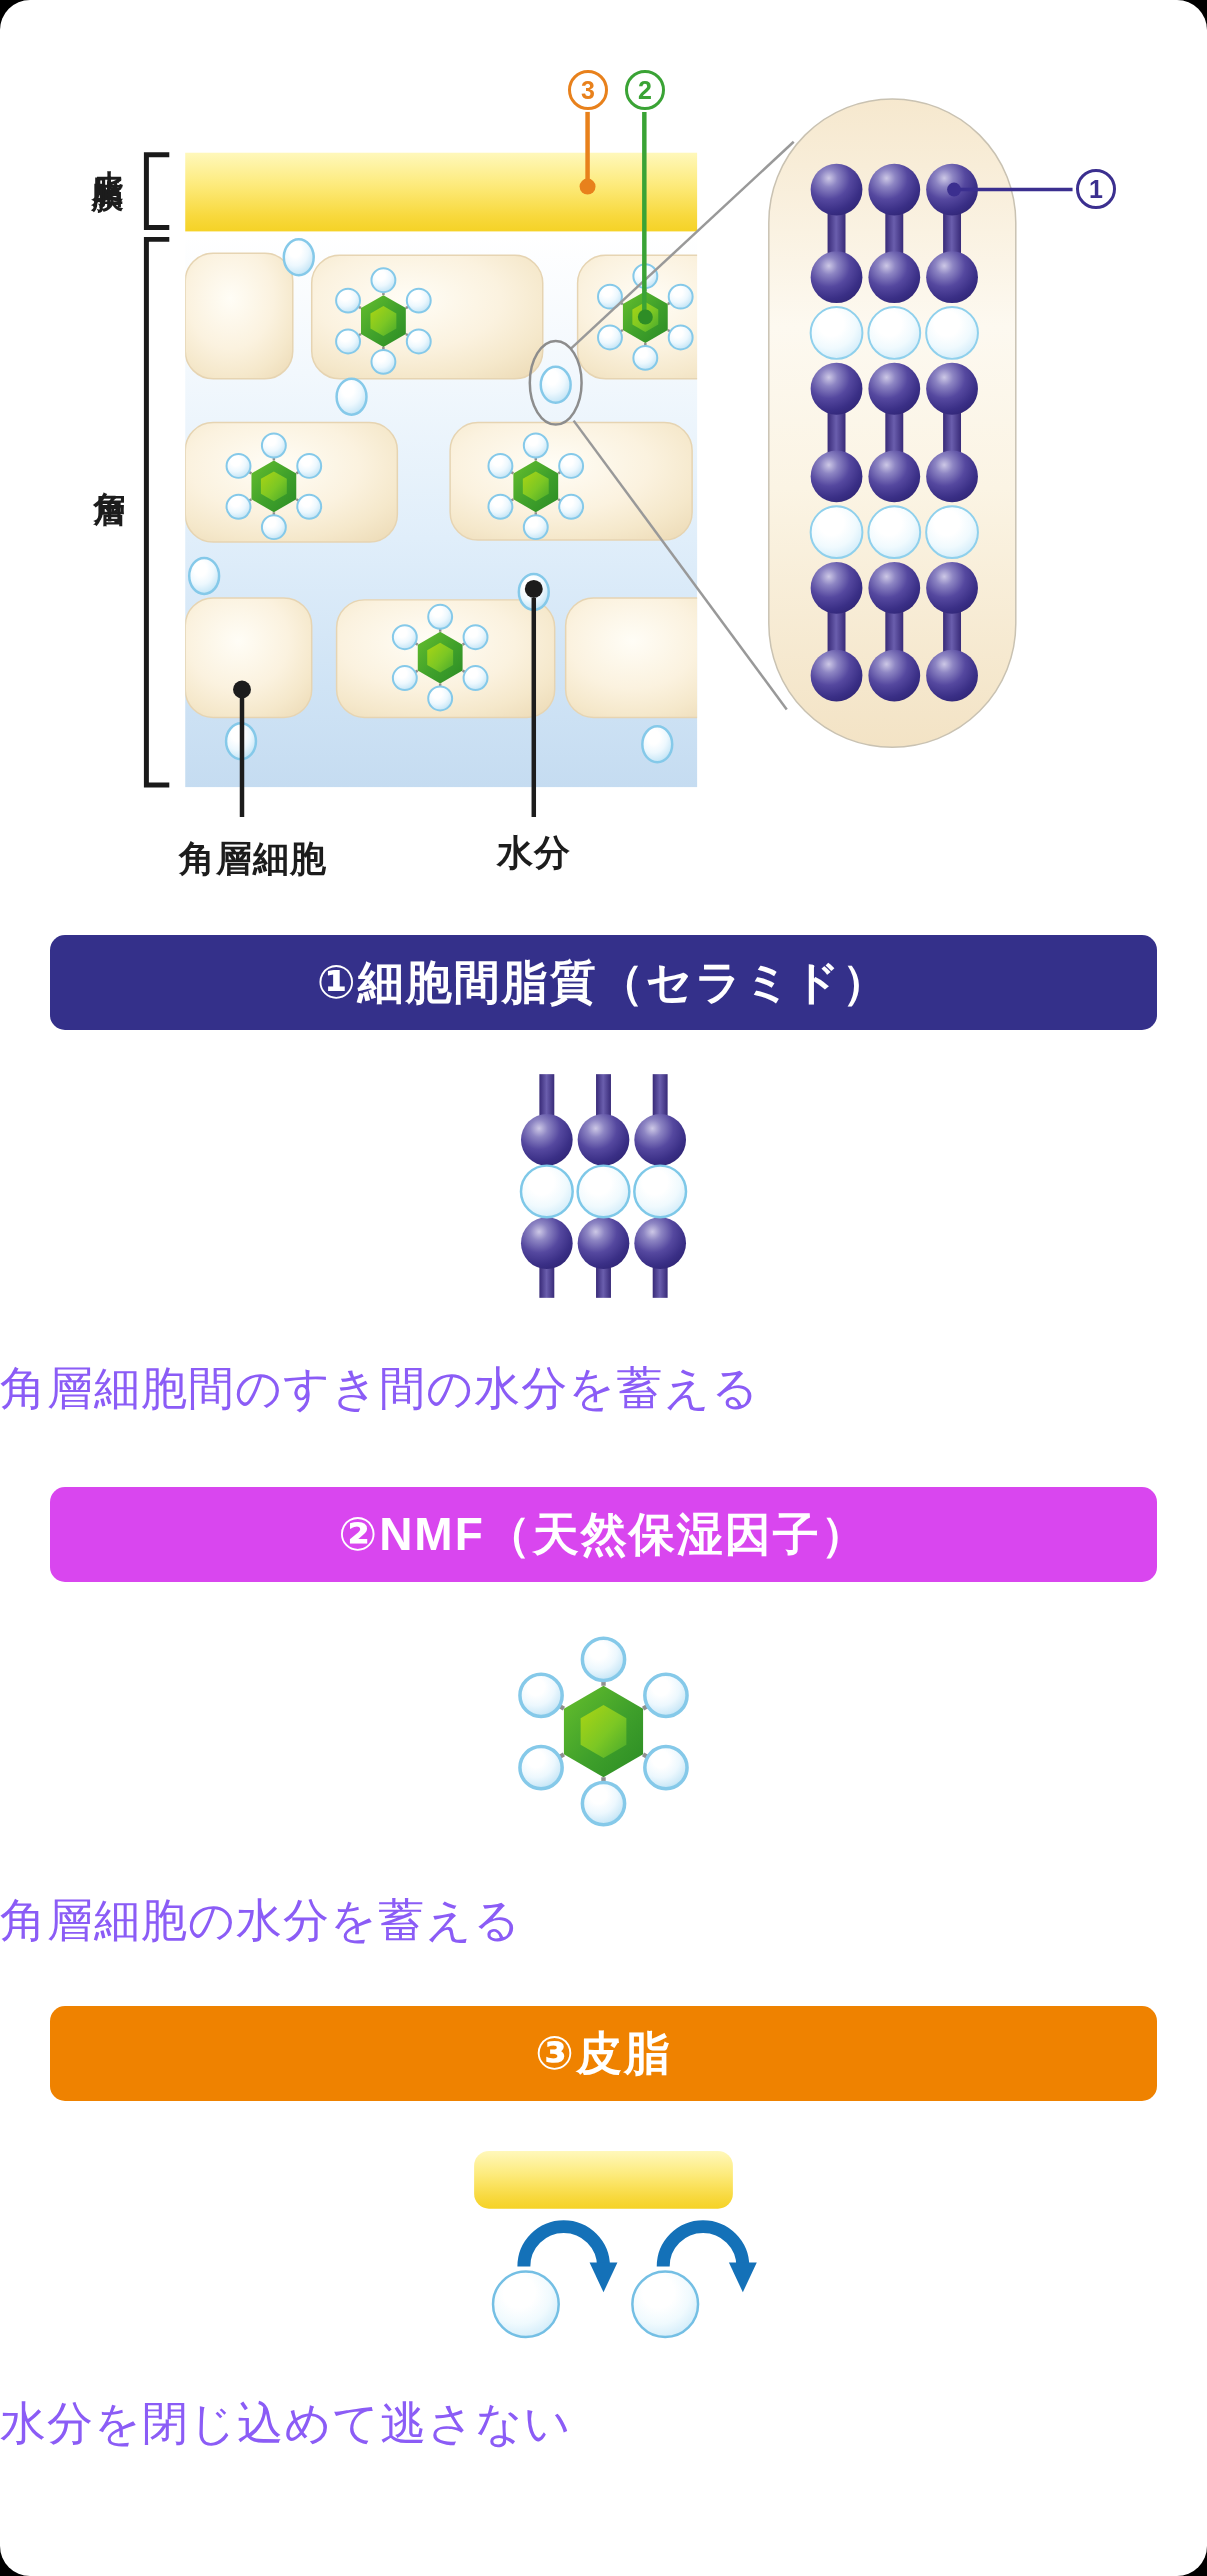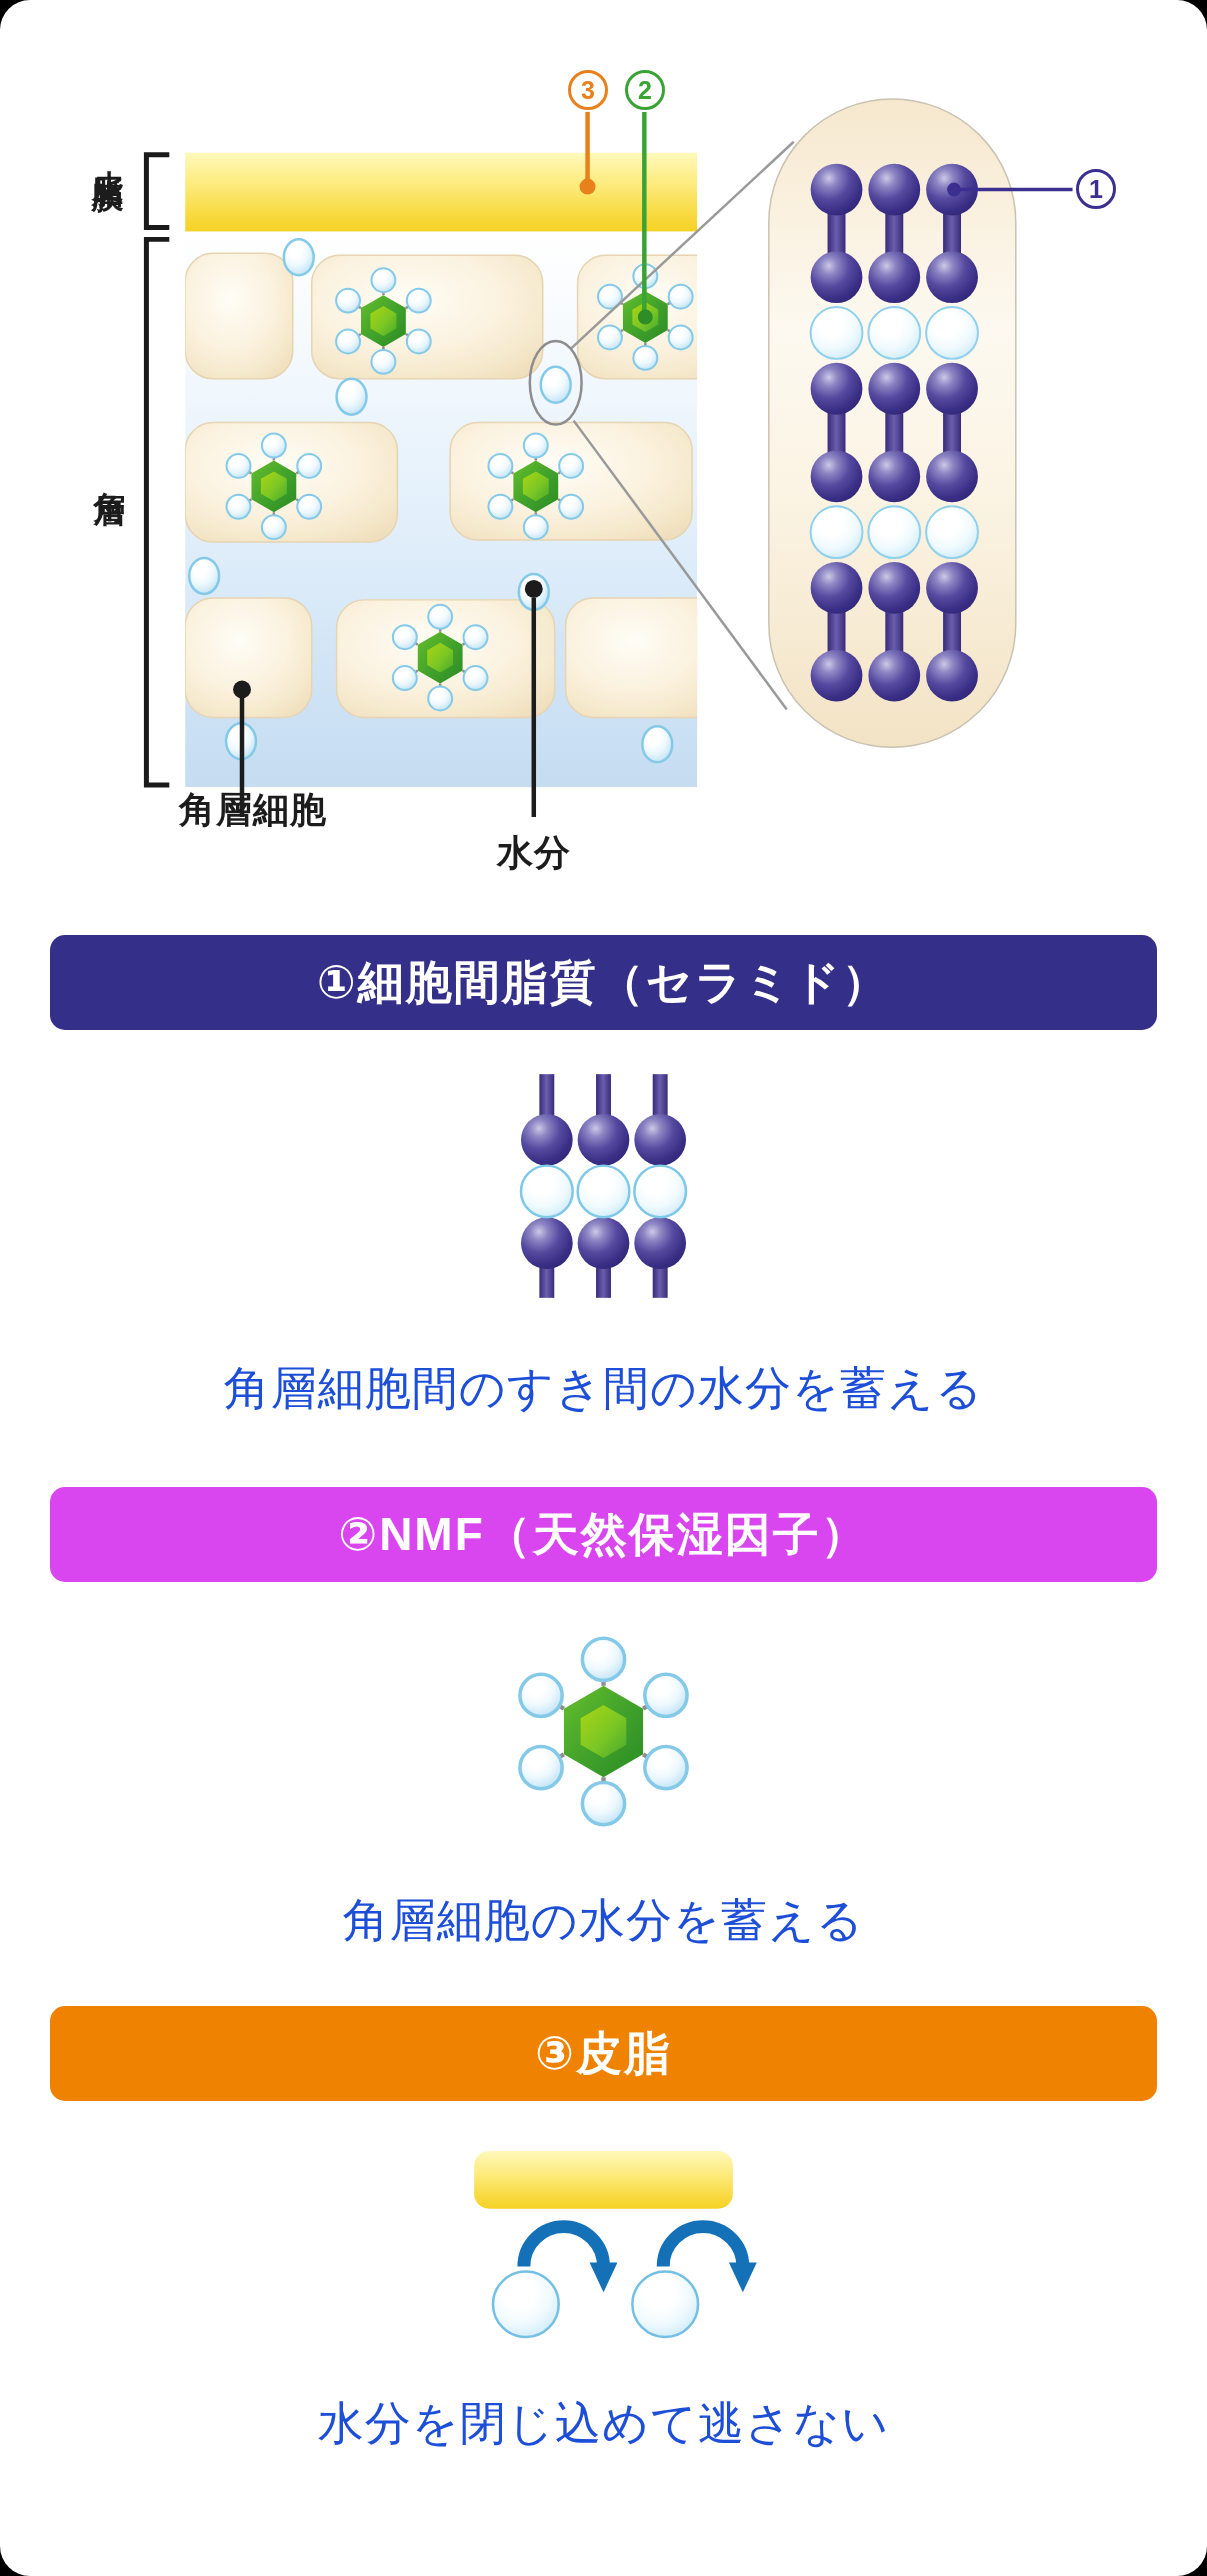--- a/index.html
+++ b/index.html
@@ -20,21 +20,21 @@
   
   .banner{margin:0 50px;height:95px;border-radius:15px;display:flex;align-items:center;justify-content:center;
           color:#fff;font-size:46px;font-weight:700;letter-spacing:2px;}
   .banner.ceramide{background:#34308a;margin-top:38px;}
   .banner.nmf{background:#d946ef;margin-top:71px;}
   .banner.sebum{background:#ef8200;margin-top:58px;}
   .iconwrap{display:flex;justify-content:center;}
   .iconwrap.ic1{margin-top:44px;}
   .iconwrap.ic2{margin-top:42px;}
   .iconwrap.ic3{margin-top:44px;}
-  .desc{text-align:center;font-size:46px;font-weight:500;color:#1d4ed8;line-height:55px;letter-spacing:1px;}
+  .desc{font-size:46px;font-weight:500;color:#8b5cf6;line-height:55px;letter-spacing:1px;}
   .desc.d1{margin-top:63px;}
   .desc.d2{margin-top:54px;}
   .desc.d3{margin-top:40px;}
 </style>
 </head>
 <body>
 
 <div class="card">
 
   <div class="diagram">
@@ -227,21 +227,21 @@
         </g>
       </g>
       <g>
         <line x1="958" y1="190" x2="1077" y2="190" stroke="#3b2f8f" stroke-width="3.5"></line>
         <circle cx="958" cy="190" r="7" fill="#3b2f8f"></circle>
       </g>
     </svg>
 
     <div class="vlabel" style="left:92px;top:145px;">皮脂膜</div>
     <div class="vlabel" style="left:94px;top:466px;">角層</div>
-    <div class="hlabel" style="left:179px;top:786px;">角層細胞</div>
+    <div class="hlabel" style="left:179px;top:835px;">角層細胞</div>
     <div class="hlabel" style="left:497px;top:829px;">水分</div>
     <div class="badge b3" style="left:568px;top:70px;">3</div>
     <div class="badge b2" style="left:625px;top:70px;">2</div>
     <div class="badge b1" style="left:1076px;top:169px;">1</div>
   </div>
 
   <div>
     <div class="banner ceramide">①細胞間脂質（セラミド）</div>
     <div class="iconwrap ic1">
       <svg width="169" height="224" viewBox="0 0 170 225">

